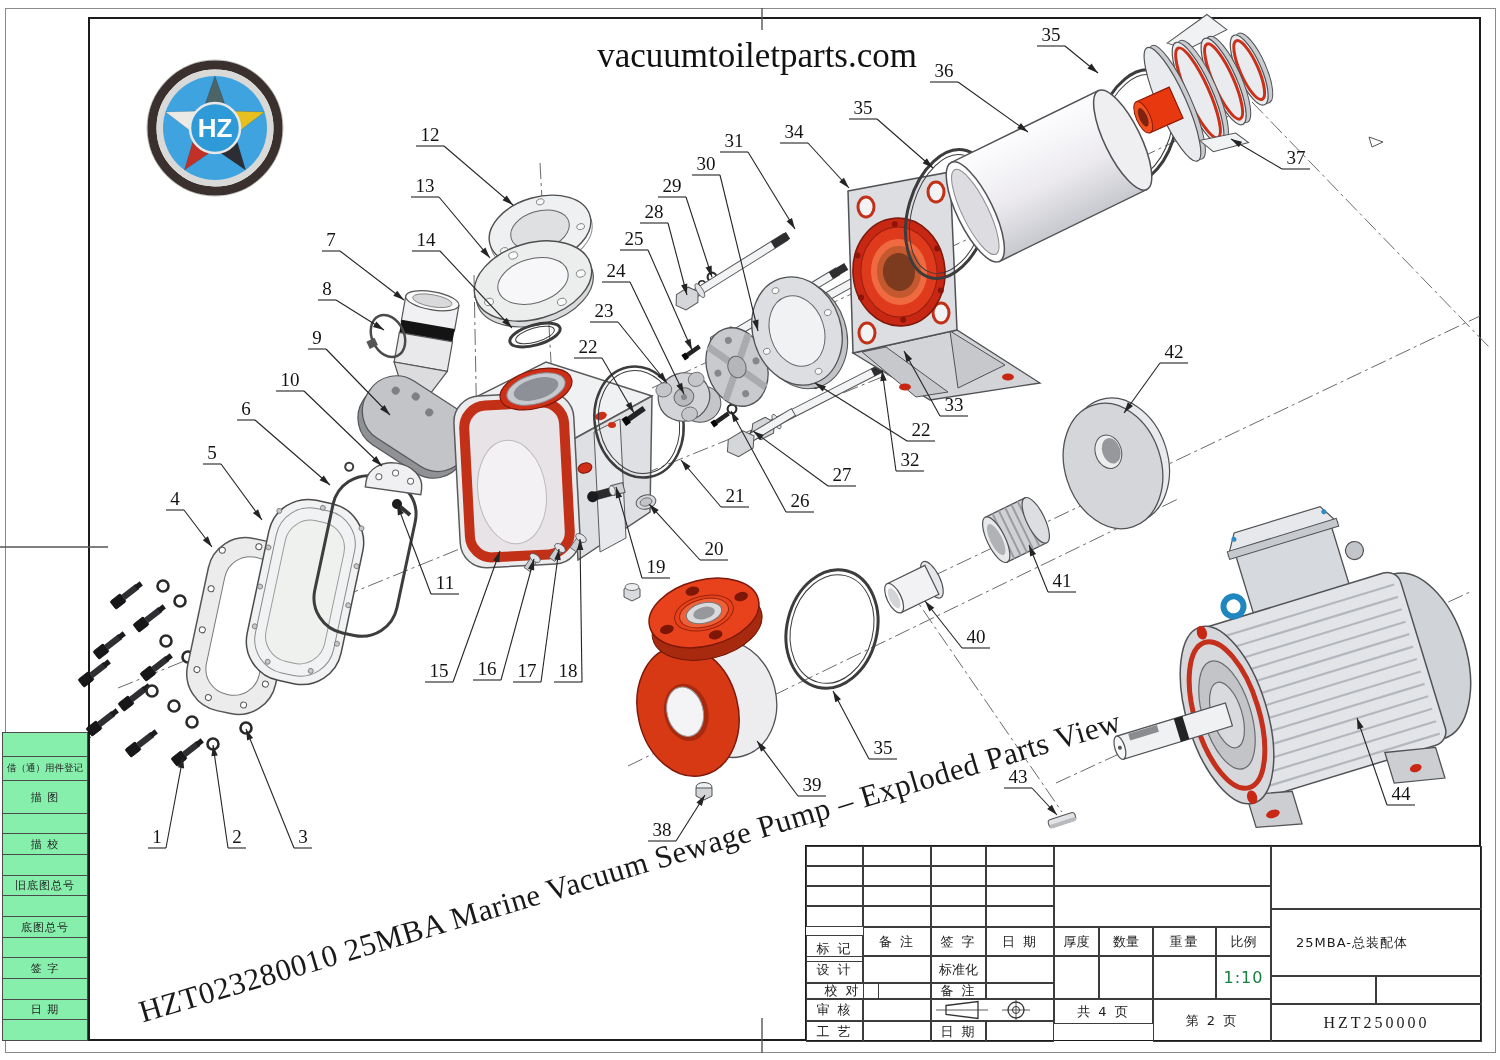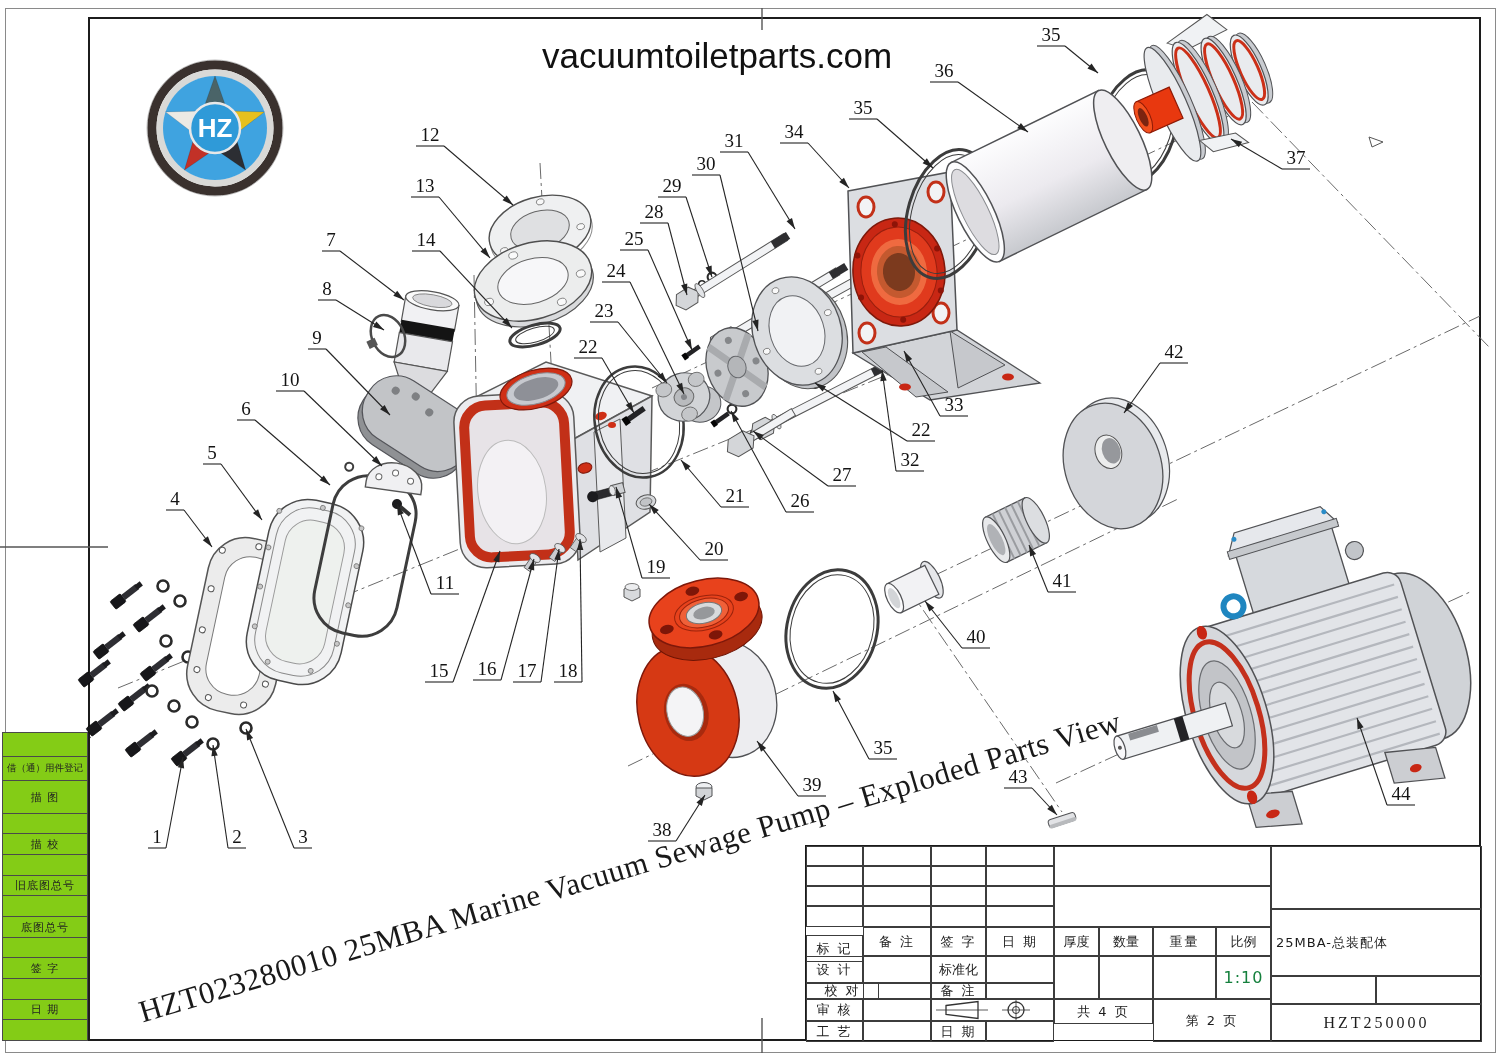--- a/index.html
+++ b/index.html
@@ -1,35 +1,35 @@
 <!DOCTYPE html>
 <html><head>
 <meta charset="utf-8">
 <style>
   html,body{margin:0;padding:0;}
   body{width:1500px;height:1060px;position:relative;background:#ffffff;overflow:hidden;
        font-family:"DejaVu Sans","Liberation Sans",sans-serif;color:#1a1a1a;}
   .outer-border{position:absolute;left:5px;top:8px;width:1491px;height:1045px;border:1px solid #8a8a8a;box-sizing:border-box;}
   .inner-frame{position:absolute;left:88px;top:17px;width:1393px;height:1024px;border:2px solid #1c1c1c;box-sizing:border-box;}
-  .site-title{position:absolute;left:517px;top:36px;width:400px;text-align:center;
-      font-family:Liberation Sans, sans-serif;font-size:35px;color:#111;}
+  .site-title{position:absolute;left:517px;top:36px;width:400px;text-align:right;
+      font-family:Liberation Serif, serif;font-size:35px;color:#111;}
   .watermark{position:absolute;left:140px;top:995px;width:1010px;
       font-family:"Liberation Serif","DejaVu Serif",serif;font-size:31px;letter-spacing:.5px;color:#191919;
       transform:rotate(-16.6deg);transform-origin:0 50%;white-space:nowrap;}
   .drawing-svg{position:absolute;left:0;top:0;}
   
   .left-panel{position:absolute;left:2px;top:733px;width:86px;}
   .lp-row{box-sizing:border-box;border:1px solid #4a4a4a;margin-top:-1px;display:flex;align-items:center;justify-content:center;
-      font-size:11px;color:#222;letter-spacing:1px;white-space:nowrap;overflow:hidden;background:#84cc16;}
+      font-size:11px;color:#222;letter-spacing:1px;white-space:nowrap;overflow:hidden;background:#86efac;}
   .lp-small{font-size:9.5px;letter-spacing:0;}
   
   .title-block{position:absolute;left:805px;top:845px;width:676px;height:196px;border:1.5px solid #1a1a1a;box-sizing:border-box;background:#fff;}
   .tb-cell{position:absolute;box-sizing:border-box;border:1px solid #3c3c3c;display:flex;align-items:center;justify-content:center;
       font-size:13px;color:#1c1c1c;letter-spacing:2px;white-space:nowrap;overflow:hidden;}
-  .tb-left{justify-content:flex-start;padding-left:4px;letter-spacing:1px;}
+  .tb-left{justify-content:flex-start;padding-left:24px;letter-spacing:1px;}
   .tb-scale{color:#15803d;font-size:16px;letter-spacing:1px;}
   .tb-dwgno{font-family:Liberation Serif, serif;font-size:16px;letter-spacing:3px;}
   .tb-name{font-size:13px;letter-spacing:1px;}
   
   .cl{stroke:#6a6a6a;stroke-width:1;stroke-dasharray:16 4 3 4;fill:none;}
   .co-num{font-family:"Liberation Serif","DejaVu Serif",serif;font-size:19px;fill:#141414;}
   .co-line{stroke:#242424;stroke-width:1.1;fill:none;}
   .tick{stroke:#555;stroke-width:1.4;}
 </style>
 </head>

